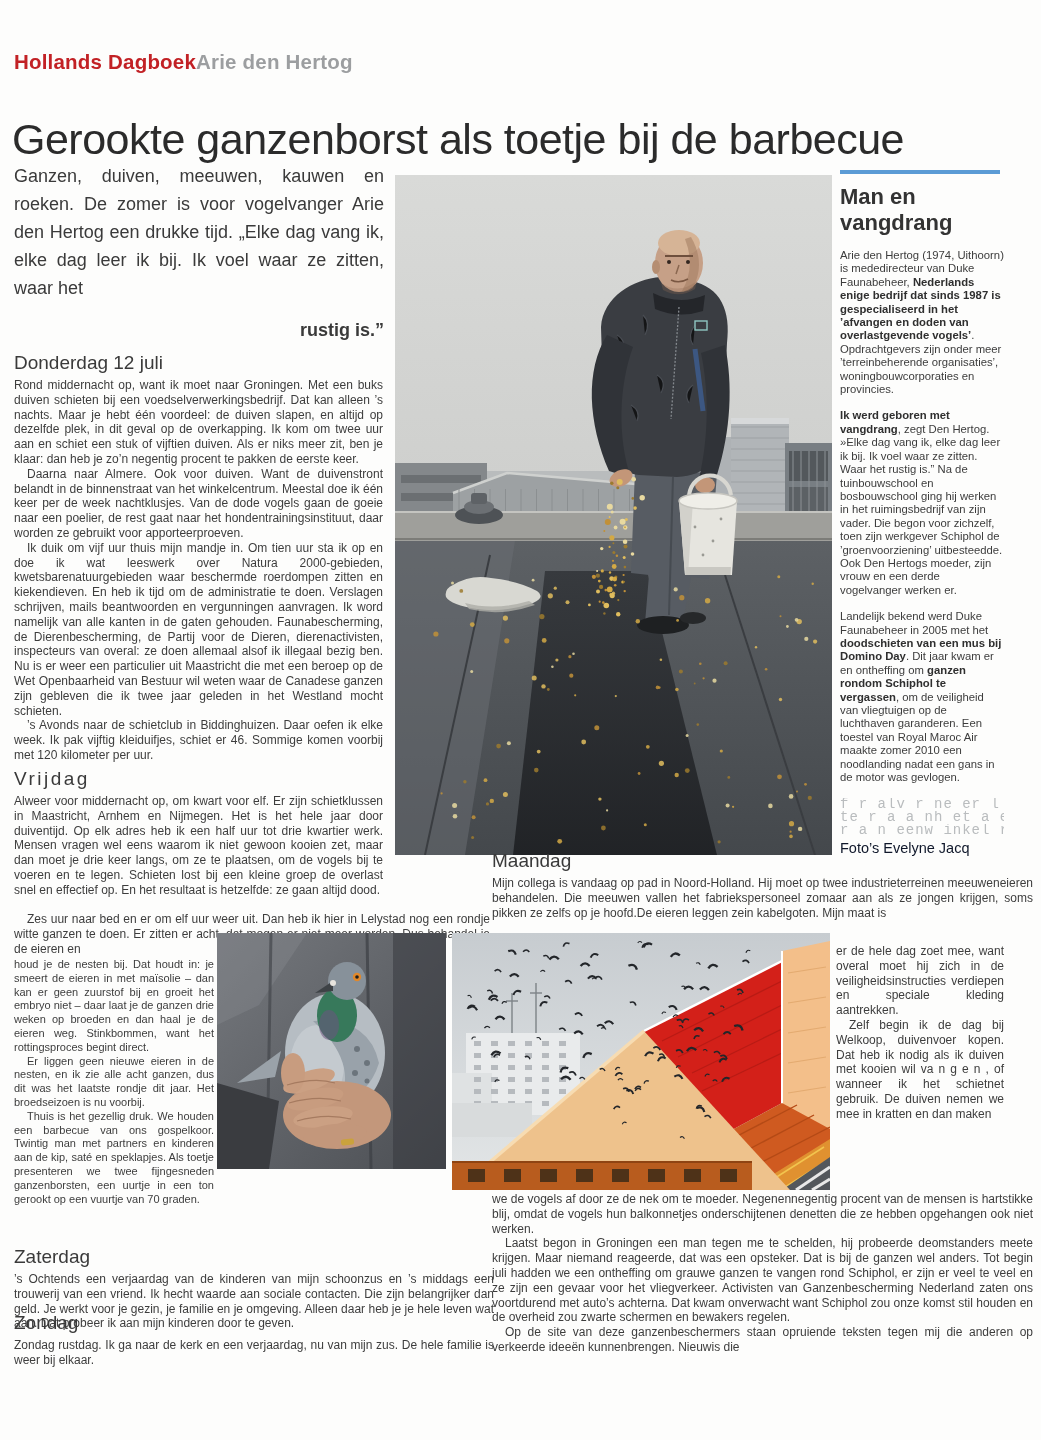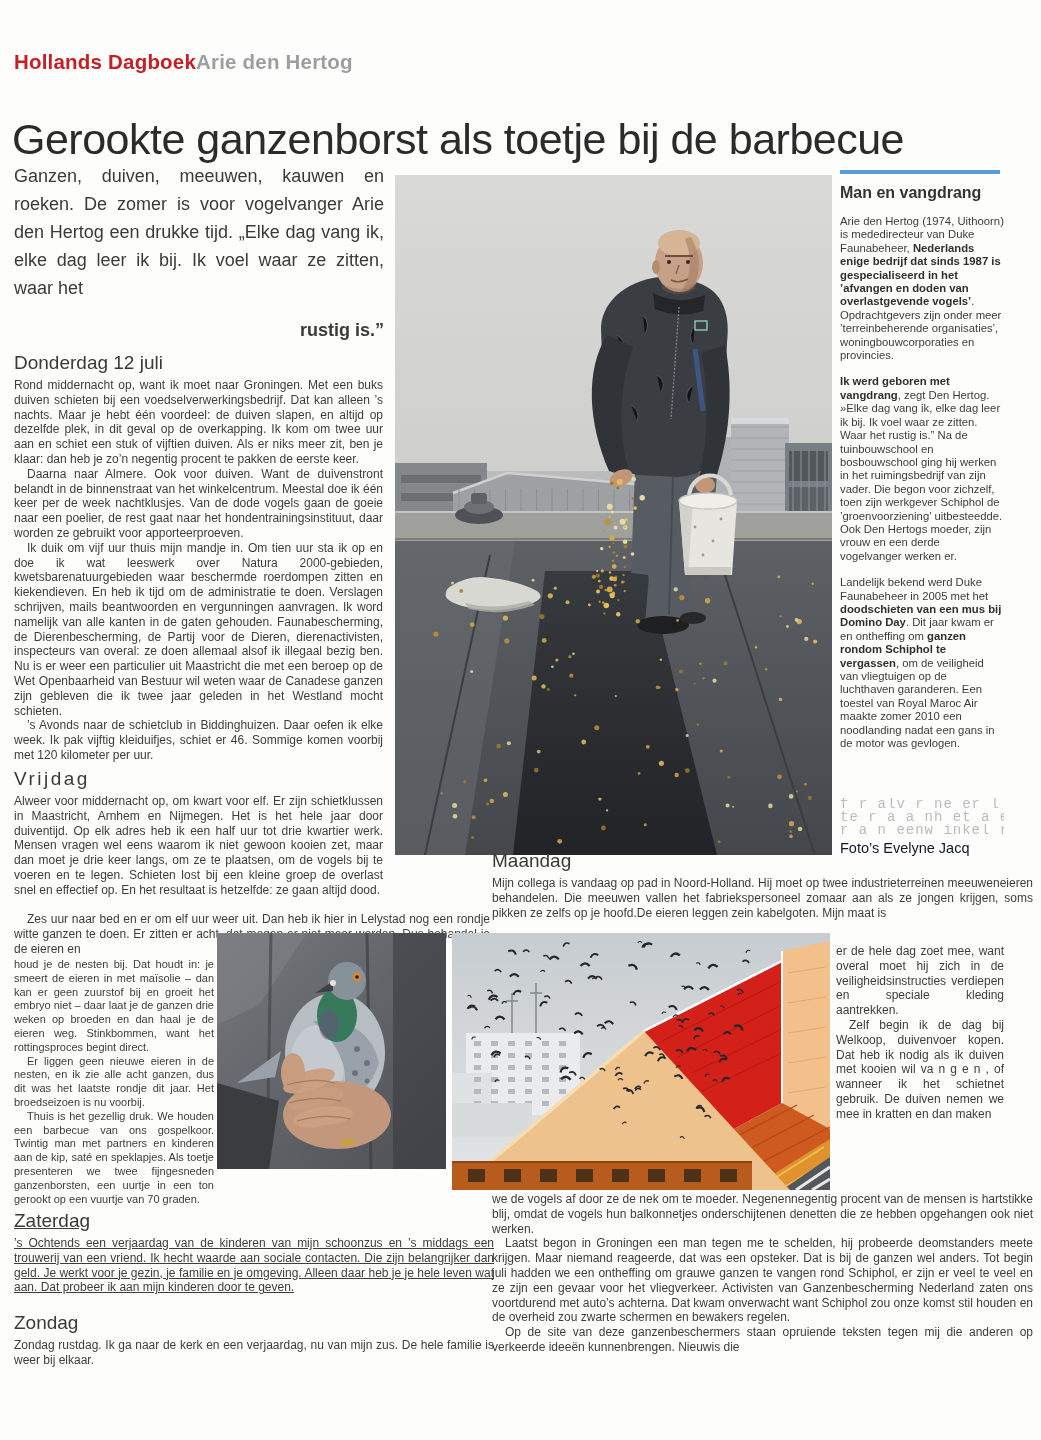--- a/index.html
+++ b/index.html
@@ -26,31 +26,31 @@
   .bt p{margin:0;}
   .bt p.ind{text-indent:13px;}
   .dh{font-size:19px;font-weight:400;color:#3a3a3a;margin:0 0 4px 0;line-height:22px;}
 
   .sec-thu{top:352px;left:14px;width:369px;}
   .sec-fri{top:768px;left:14px;width:369px;}
   .fri-head{letter-spacing:2.5px;}
   .fri-wide{top:912px;left:14px;width:476px;}
   .fri-narrow{top:958px;left:14px;width:200px;}
   .fri-narrow .bt2{font-size:11px;line-height:13.8px;}
-  .sec-sat{top:1210px;left:14px;width:480px;text-decoration:underline;}
+  .sec-sat{top:1246px;left:14px;width:480px;}
   .sec-sun{top:1312px;left:14px;width:480px;}
 
   .sec-mon{top:850px;left:492px;width:541px;}
   .mon-col{top:944px;left:836px;width:168px;}
   .mon-bottom{top:1192px;left:492px;width:541px;}
 
   
   .sidebar{top:170px;left:840px;width:164px;height:704px;}
   .sb-rule{width:160px;height:4px;background:#5b9bd5;}
-  .sb-title{font-size:16px;font-weight:bold;color:#333;margin:10px 0 13px 0;}
+  .sb-title{font-size:22px;font-weight:bold;color:#333;margin:10px 0 13px 0;}
   .sb-p{font-size:11.3px;line-height:13.4px;color:#3c3c3c;margin:0 0 13px 0;}
   .sb-p .b{font-weight:bold;color:#2f2f2f;}
   .sb-credits{position:absolute;top:628px;left:0;width:164px;}
   .faint{font-size:14px;line-height:13px;color:#b9bcbe;letter-spacing:1px;white-space:nowrap;overflow:hidden;font-family:Liberation Mono, monospace;}
   .credit{font-size:14.5px;color:#0f172a;margin-top:3px;}
 
   
   .photo{overflow:hidden;}
   .photo svg{display:block;width:100%;height:100%;}
   .photo-main{top:175px;left:395px;width:437px;height:680px;}

